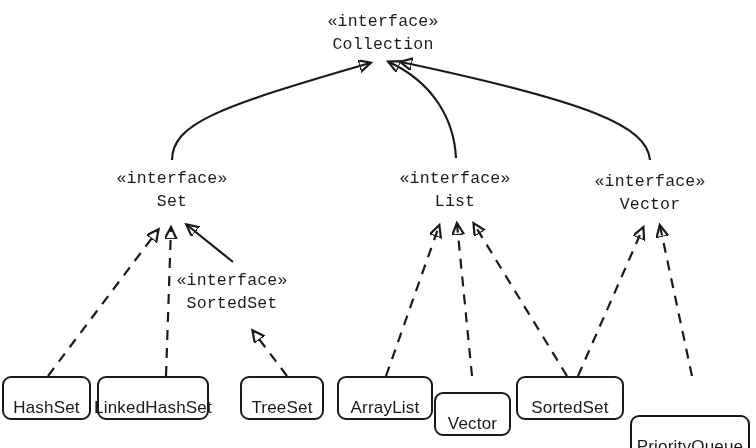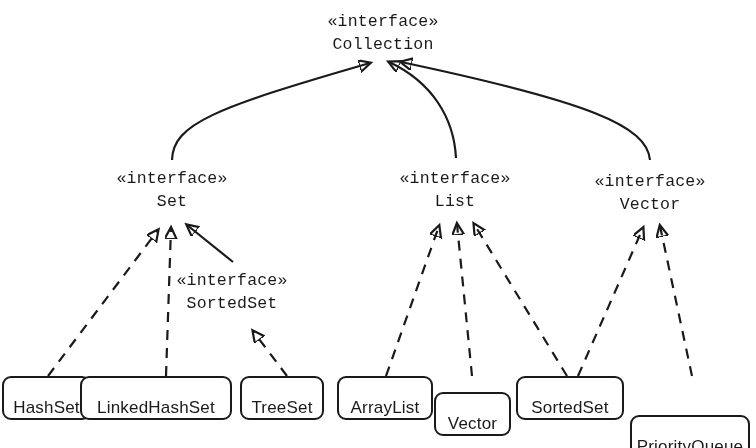--- a/index.html
+++ b/index.html
@@ -107,21 +107,21 @@
   </div>
 
   <div class="iface" style="left:157px; top:269px;">
     <span class="stereotype">«interface»</span>
     <span class="iname">SortedSet</span>
   </div>
 
   <div class="clsbox" style="left:2px; width:89px;">
     <span>HashSet</span>
   </div>
-  <div class="clsbox" style="left:80px; width:152px;">
+  <div class="clsbox" style="left:97px; width:112px;">
     <span>LinkedHashSet</span>
   </div>
   <div class="clsbox" style="left:240px; width:84px;">
     <span>TreeSet</span>
   </div>
   <div class="clsbox" style="left:337px; width:96px;">
     <span>ArrayList</span>
   </div>
   <div class="clsbox" style="left:434px; width:77px;margin-top:16px;">
     <span>Vector</span>

